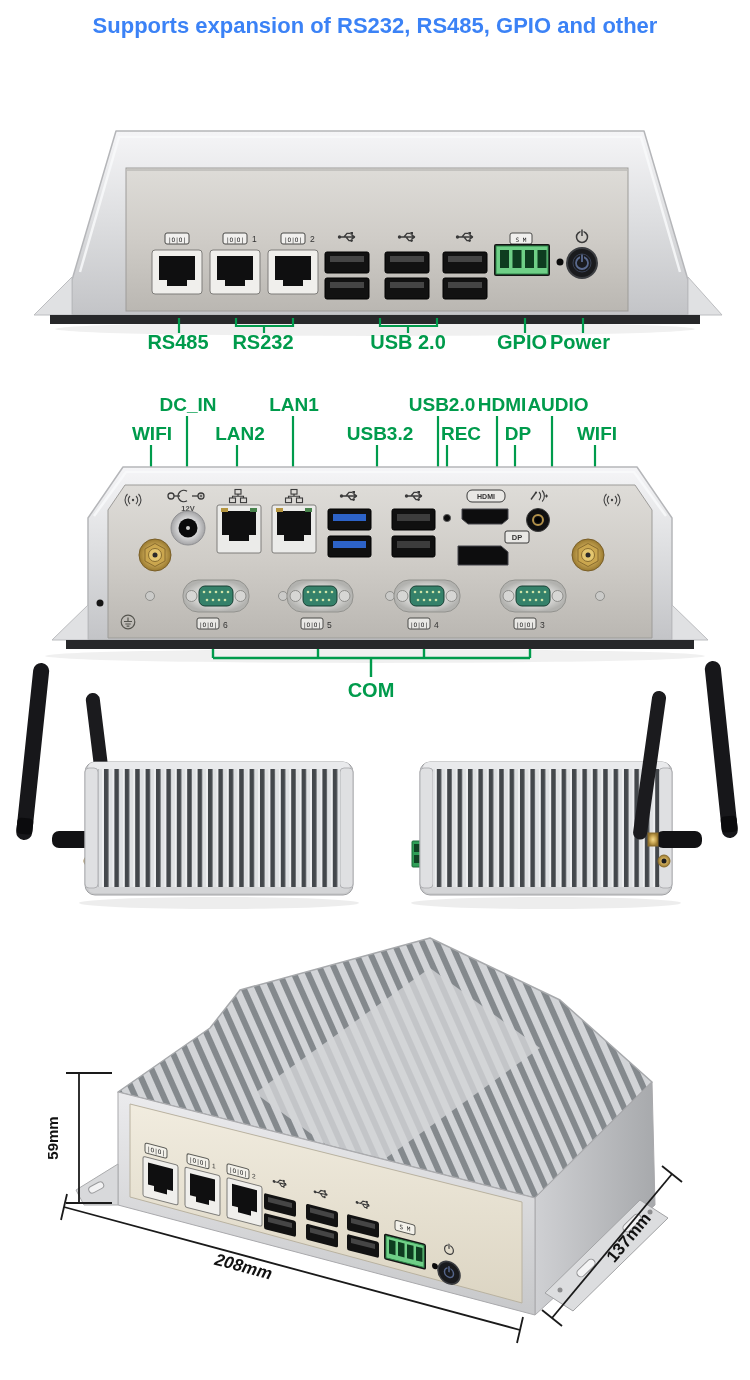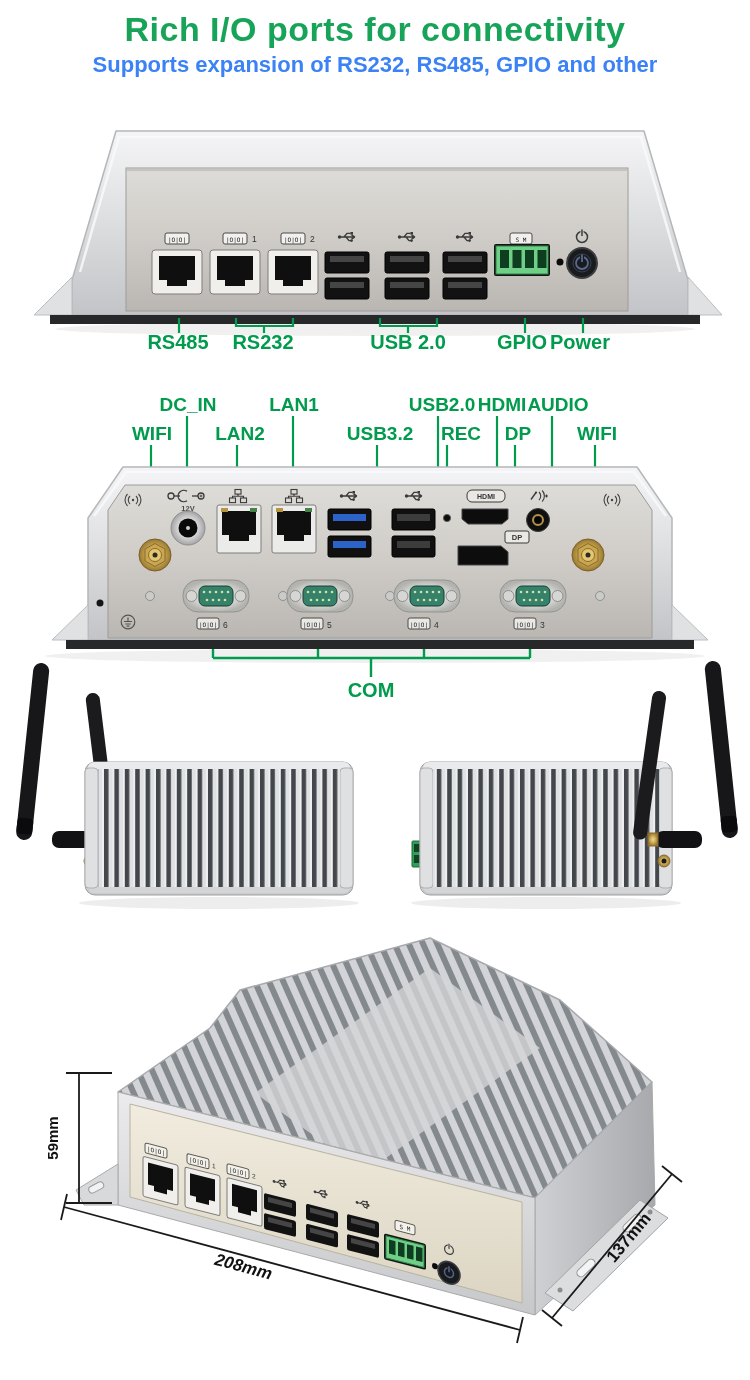--- a/index.html
+++ b/index.html
@@ -10,21 +10,20 @@
   #page-title{margin:0;font-size:34px;font-weight:bold;color:#17A458;letter-spacing:0.5px;}
   .sub{font-size:22px;font-weight:600;color:#3b82f6;line-height:32px;text-align:center;}
   svg{display:block;}
   svg text{font-family:"Liberation Sans",sans-serif;}
   .badgeTxt{font-family:"DejaVu Sans Mono",monospace;}
 </style>
 </head>
 <body>
 
 <div id="header" class="abs">
-  <h1 id="page-title">Rich I/O ports for connectivity</h1>
   <div class="sub">Supports expansion of RS232, RS485, GPIO and other</div>
 </div>
 
 <svg class="abs" width="0" height="0">
   <defs>
     <linearGradient id="shellG" x1="0" y1="0" x2="0" y2="1">
       <stop offset="0" stop-color="#f5f5f7"></stop>
         <stop offset="0.45" stop-color="#dfe0e2"></stop>
         <stop offset="1" stop-color="#c3c4c7"></stop>
     </linearGradient>

